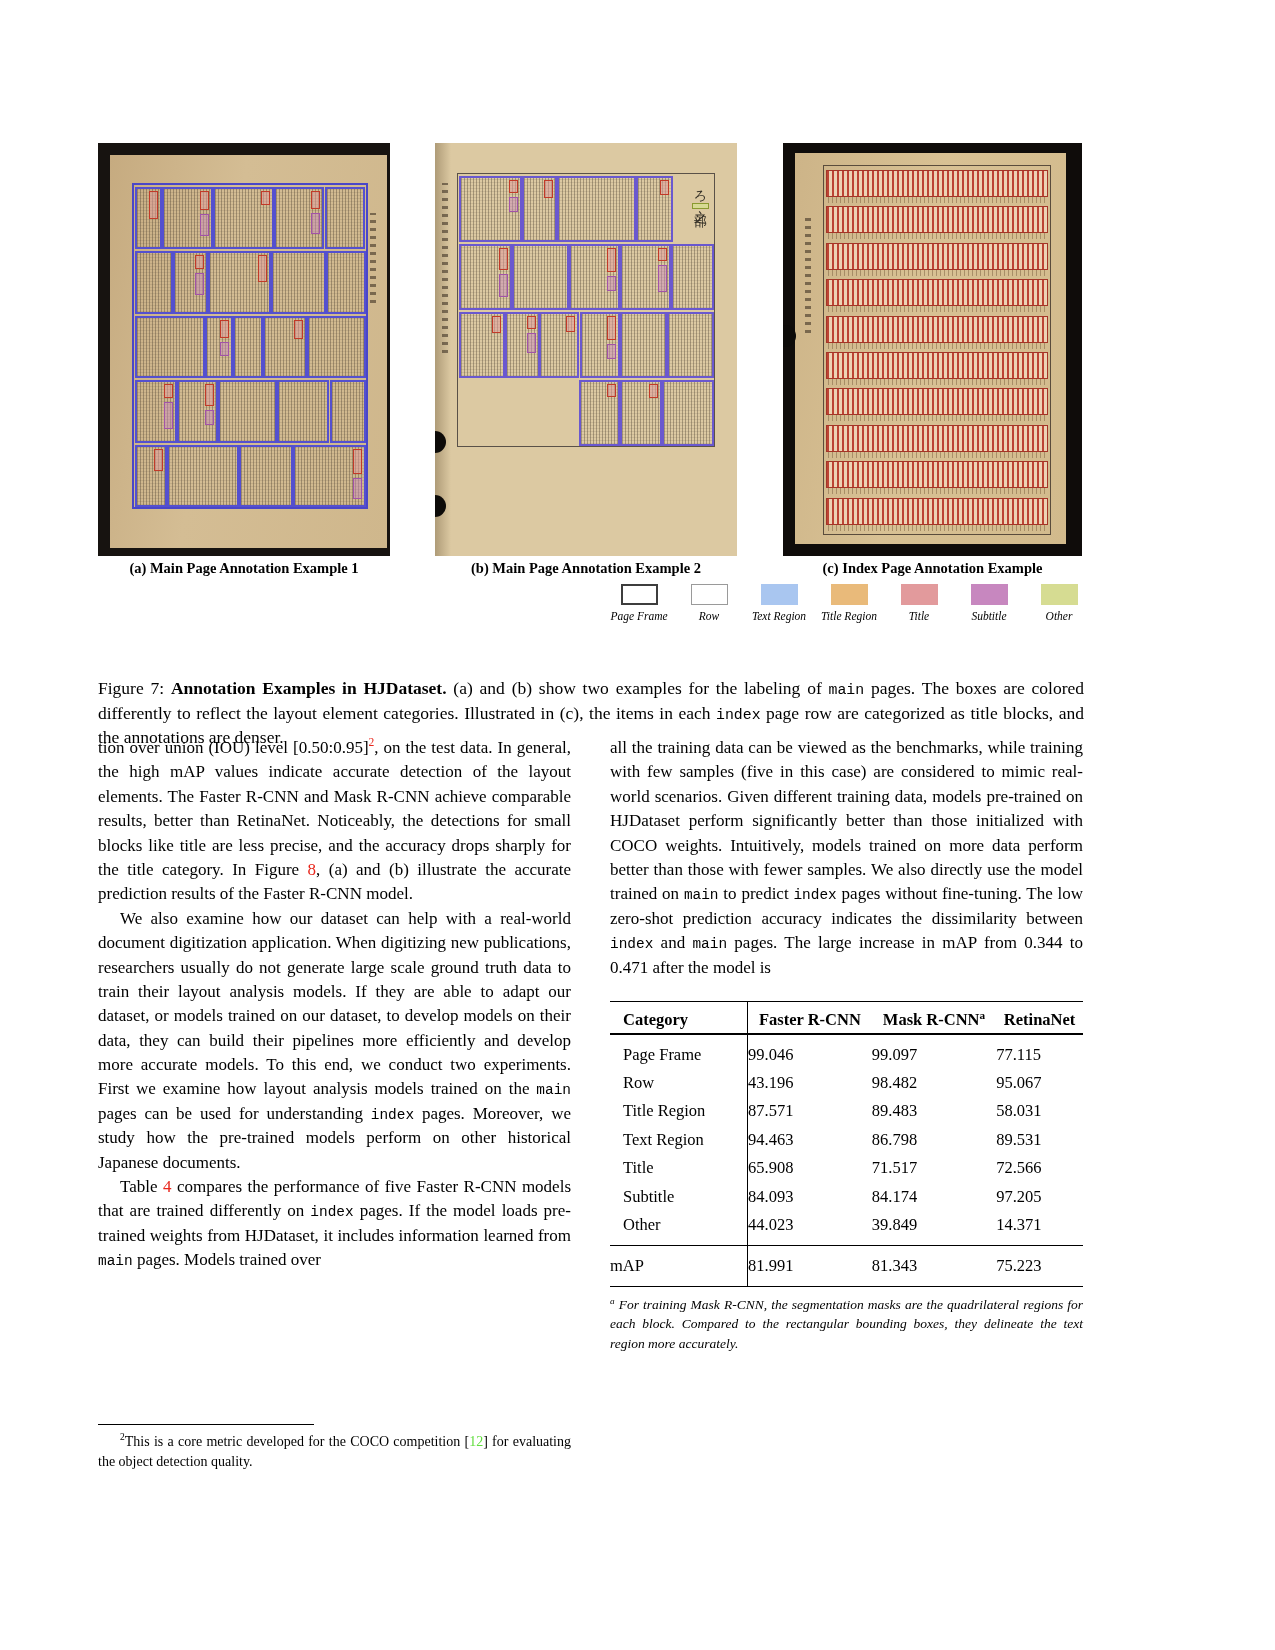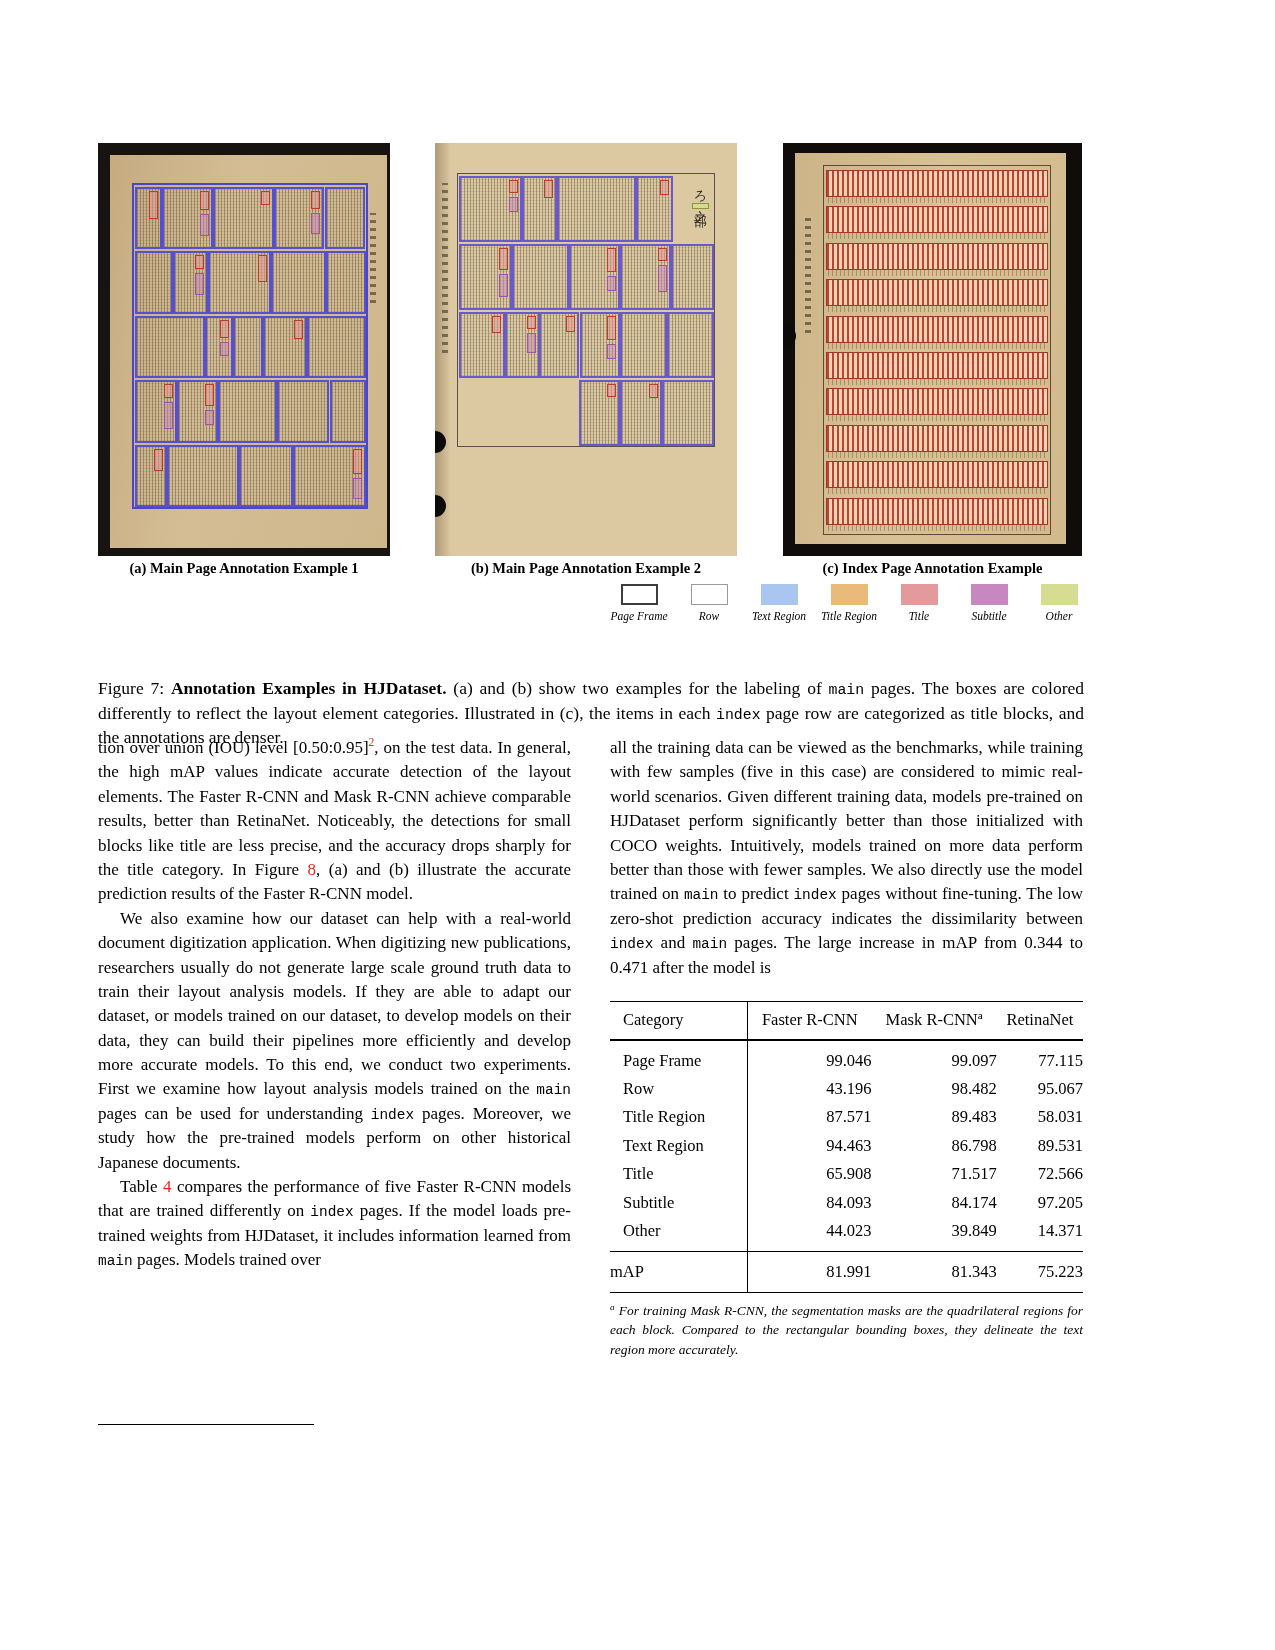--- a/index.html
+++ b/index.html
@@ -60,22 +60,22 @@
   sup{font-size:68%;vertical-align:super;line-height:0;}
 
   .footnote-left{position:absolute;left:98px;top:1424px;width:473px;font-size:14px;line-height:1.42;text-align:justify;}
   .footnote-rule{width:216px;border-top:1px solid #000;margin-bottom:7px;}
   .footnote-left p{margin:0;text-indent:22px;}
 
   
   .table-caption{margin-top:41px;font-size:16.5px;line-height:1.4;text-align:justify;}
   table.t3{margin-top:21px;border-collapse:collapse;width:100%;font-size:16.5px;
      border-top:1.6px solid #000;border-bottom:1.6px solid #000;}
-  table.t3 th{font-weight:normal;padding:6px 0 7px;border-bottom:2px solid #000;text-align:center;}
-  table.t3 td{padding:2.4px 0;text-align:right;}
+  table.t3 th{font-weight:bold;padding:6px 0 1px;border-bottom:2px solid #000;text-align:center;}
+  table.t3 td{padding:2.4px 0;text-align:left;}
   table.t3 .cat{text-align:left;padding-left:13px;border-right:1px solid #000;width:124px;}
   #t3-body tr:first-child td{padding-top:8px;}
   #t3-body tr:last-child td{padding-bottom:8px;}
   #t3-map td{border-top:1px solid #000;padding:8px 0;}
   .table-footnote{margin-top:8px;font-size:13.5px;line-height:1.45;text-align:justify;font-style:italic;}
 </style>
 </head>
 <body>
 
 <div class="page">
@@ -266,20 +266,21 @@
   <div class="fig-caption"><span>Figure 7: </span><span class="seg-b">Annotation Examples in HJDataset.</span><span> (a) and (b) show two examples for the labeling of </span><span class="seg-mono">main</span><span> pages. The boxes are colored differently to reflect the layout element categories. Illustrated in (c), the items in each </span><span class="seg-mono">index</span><span> page row are categorized as title blocks, and the annotations are denser.</span></div>
 
   <div class="col" id="col-left">
     <p><span>tion over union (IOU) level [0.50:0.95]</span><sup class="seg-ref">2</sup><span>, on the test data. In general, the high mAP values indicate accurate detection of the layout elements. The Faster R-CNN and Mask R-CNN achieve comparable results, better than RetinaNet. Noticeably, the detections for small blocks like title are less precise, and the accuracy drops sharply for the title category. In Figure </span><span class="seg-ref">8</span><span>, (a) and (b) illustrate the accurate prediction results of the Faster R-CNN model.</span></p>
     <p class="indent"><span>We also examine how our dataset can help with a real-world document digitization application. When digitizing new publications, researchers usually do not generate large scale ground truth data to train their layout analysis models. If they are able to adapt our dataset, or models trained on our dataset, to develop models on their data, they can build their pipelines more efficiently and develop more accurate models. To this end, we conduct two experiments. First we examine how layout analysis models trained on the </span><span class="seg-mono">main</span><span> pages can be used for understanding </span><span class="seg-mono">index</span><span> pages. Moreover, we study how the pre-trained models perform on other historical Japanese documents.</span></p>
     <p class="indent"><span>Table </span><span class="seg-ref">4</span><span> compares the performance of five Faster R-CNN models that are trained differently on </span><span class="seg-mono">index</span><span> pages. If the model loads pre-trained weights from HJDataset, it includes information learned from </span><span class="seg-mono">main</span><span> pages. Models trained over</span></p>
   </div>
 
   <div class="footnote-left">
     <div class="footnote-rule"></div>
+    <p><sup>2</sup><span>This is a core metric developed for the COCO competition [</span><span class="seg-cite-green">12</span><span>] for evaluating the object detection quality.</span></p>
   </div>
 
   <div class="col" id="col-right">
     <p><span>all the training data can be viewed as the benchmarks, while training with few samples (five in this case) are considered to mimic real-world scenarios. Given different training data, models pre-trained on HJDataset perform significantly better than those initialized with COCO weights. Intuitively, models trained on more data perform better than those with fewer samples. We also directly use the model trained on </span><span class="seg-mono">main</span><span> to predict </span><span class="seg-mono">index</span><span> pages without fine-tuning. The low zero-shot prediction accuracy indicates the dissimilarity between </span><span class="seg-mono">index</span><span> and </span><span class="seg-mono">main</span><span> pages. The large increase in mAP from 0.344 to 0.471 after the model is</span></p>
     <table class="t3">
       <thead>
           <tr id="t3-head">
             <th class="cat">Category</th>
             <th>Faster R-CNN</th>
             <th>Mask R-CNN<sup>a</sup></th>

